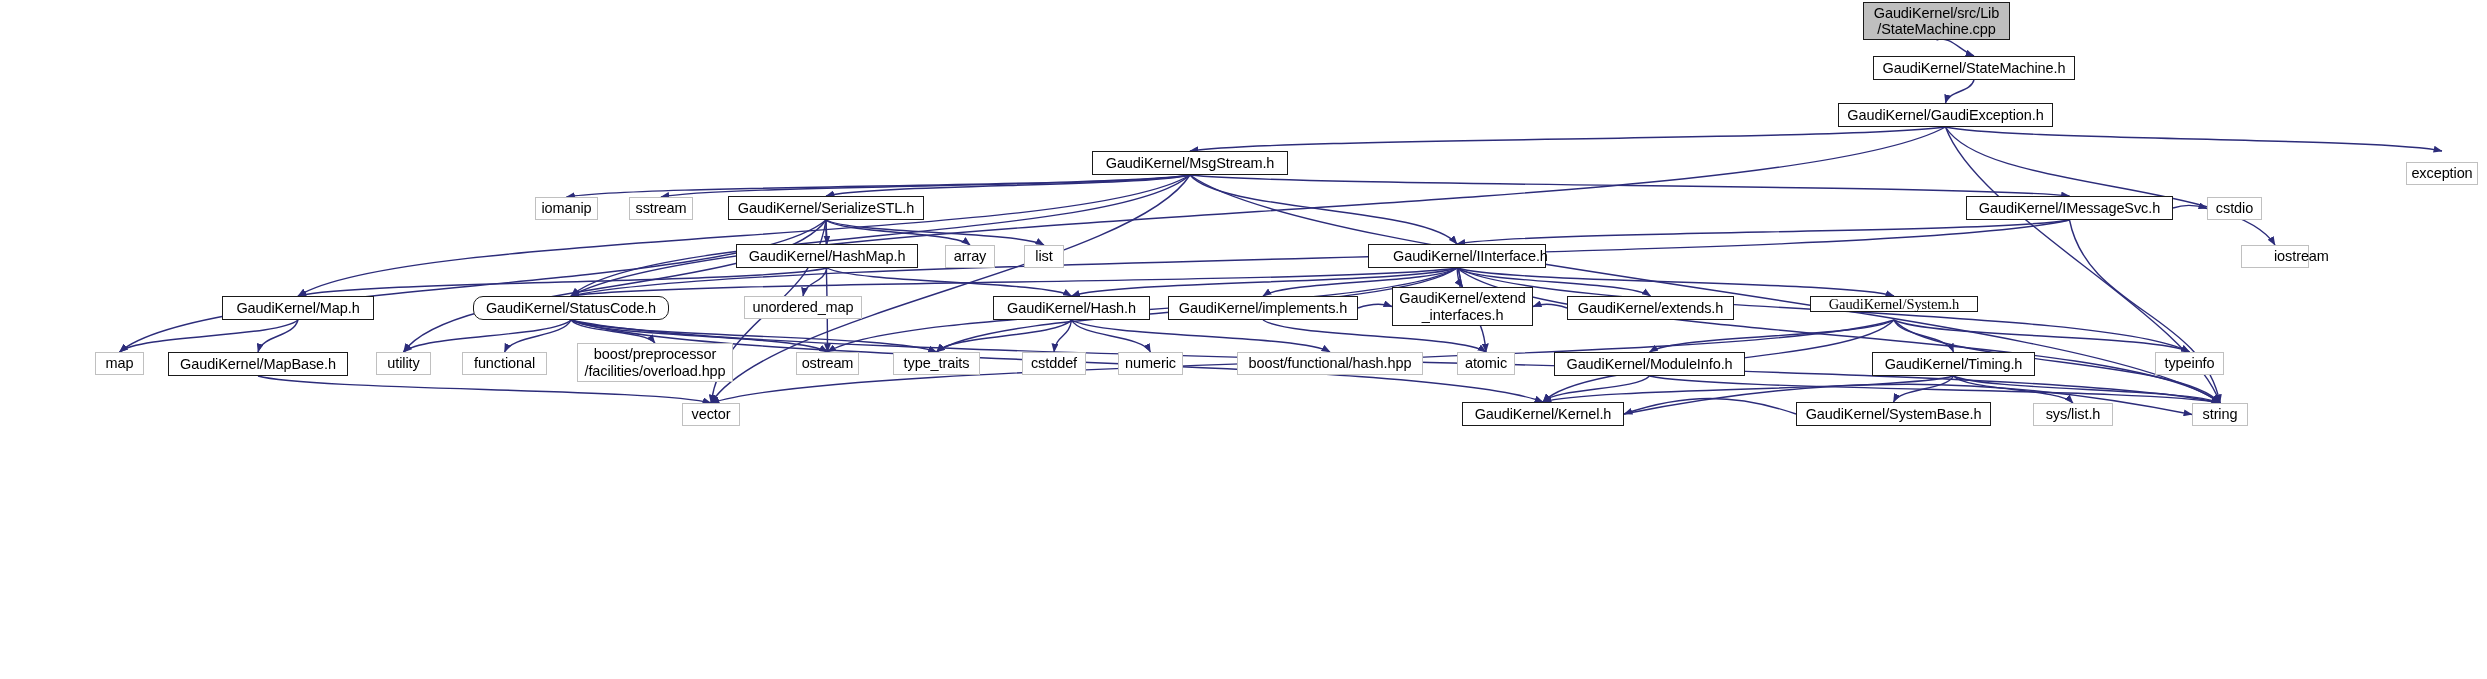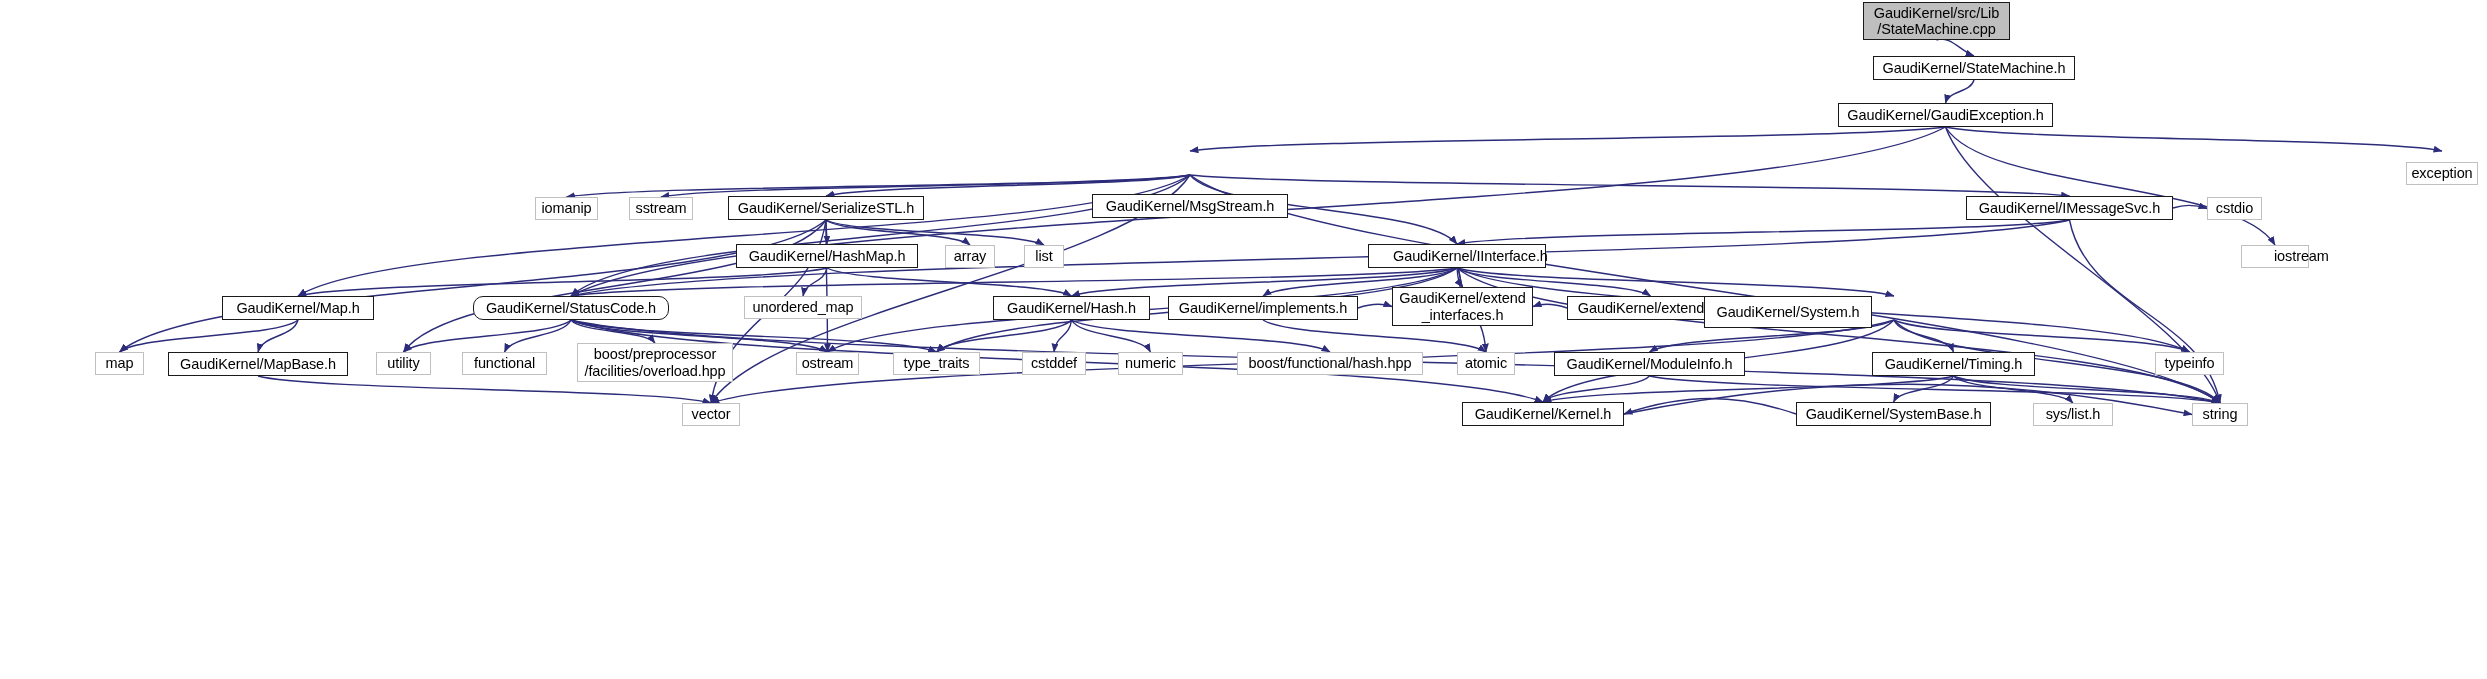--- a/index.html
+++ b/index.html
@@ -139,40 +139,40 @@
         <path d="M 1624 414 C 1822.8 374, 1993.2 374.5, 2192 414.5" fill="none" stroke="#2c2c7a" stroke-width="1.4" marker-end="url(#arrowhead)"></path>
         <path d="M 1796 414 C 1735.8 393.36, 1684.2 393.36, 1624 414" fill="none" stroke="#2c2c7a" stroke-width="1.4" marker-end="url(#arrowhead)"></path>
       </g>
   </svg>
   <div id="node-layer">
       <div class="node root" style="left: 1863px; top: 2px; width: 147px; height: 38px;"><span class="node-label">GaudiKernel/src/Lib
 /StateMachine.cpp</span></div>
       <div class="node internal" style="left: 1873px; top: 56px; width: 202px; height: 24px;"><span class="node-label">GaudiKernel/StateMachine.h</span></div>
       <div class="node internal" style="left: 1838px; top: 103px; width: 215px; height: 24px;"><span class="node-label">GaudiKernel/GaudiException.h</span></div>
       <div class="node external" style="left: 2406px; top: 151px; width: 72px; height: 23px; margin-top: 11px;"><span class="node-label">exception</span></div>
-      <div class="node internal" style="left: 1092px; top: 151px; width: 196px; height: 24px; margin-top: 43px;"><span class="node-label">GaudiKernel/MsgStream.h</span></div>
+      <div class="node internal" style="left: 1092px; top: 151px; width: 196px; height: 24px;"><span class="node-label">GaudiKernel/MsgStream.h</span></div>
       <div class="node external" style="left: 535px; top: 197px; width: 63px; height: 23px;"><span class="node-label">iomanip</span></div>
       <div class="node external" style="left: 629px; top: 197px; width: 64px; height: 23px;"><span class="node-label">sstream</span></div>
       <div class="node internal" style="left: 728px; top: 196px; width: 196px; height: 24px;"><span class="node-label">GaudiKernel/SerializeSTL.h</span></div>
       <div class="node internal" style="left: 1966px; top: 196px; width: 207px; height: 24px;"><span class="node-label">GaudiKernel/IMessageSvc.h</span></div>
       <div class="node external" style="left: 2207px; top: 197px; width: 55px; height: 23px;"><span class="node-label">cstdio</span></div>
       <div class="node internal" style="left: 736px; top: 244px; width: 182px; height: 24px;"><span class="node-label">GaudiKernel/HashMap.h</span></div>
       <div class="node external" style="left: 945px; top: 245px; width: 50px; height: 23px;"><span class="node-label">array</span></div>
       <div class="node external" style="left: 1024px; top: 245px; width: 40px; height: 23px;"><span class="node-label">list</span></div>
       <div class="node internal" style="left: 1368px; top: 244px; width: 178px; height: 24px; padding-left: 24px;"><span class="node-label">GaudiKernel/IInterface.h</span></div>
       <div class="node external" style="left: 2241px; top: 245px; width: 68px; height: 23px; padding-left: 32px;"><span class="node-label">iostream</span></div>
       <div class="node internal" style="left: 222px; top: 296px; width: 152px; height: 24px;"><span class="node-label">GaudiKernel/Map.h</span></div>
       <div class="node internal" style="left: 473px; top: 296px; width: 196px; height: 24px; border-radius: 10px;"><span class="node-label">GaudiKernel/StatusCode.h</span></div>
       <div class="node external" style="left: 744px; top: 296px; width: 118px; height: 23px;"><span class="node-label">unordered_map</span></div>
       <div class="node internal" style="left: 993px; top: 296px; width: 157px; height: 24px;"><span class="node-label">GaudiKernel/Hash.h</span></div>
       <div class="node internal" style="left: 1168px; top: 296px; width: 190px; height: 24px;"><span class="node-label">GaudiKernel/implements.h</span></div>
       <div class="node internal" style="left: 1392px; top: 287px; width: 141px; height: 39px;"><span class="node-label">GaudiKernel/extend
 _interfaces.h</span></div>
       <div class="node internal" style="left: 1567px; top: 296px; width: 167px; height: 24px;"><span class="node-label">GaudiKernel/extends.h</span></div>
-      <div class="node internal" style="left: 1704px; top: 296px; width: 168px; height: 32px;"><span class="node-label">GaudiKernel/System.h</span></div>
+      <div class="node internal" style="left: 1810px; top: 296px; width: 168px; height: 16px; font-family: Liberation Serif, serif;"><span class="node-label">GaudiKernel/System.h</span></div>
       <div class="node external" style="left: 95px; top: 352px; width: 49px; height: 23px;"><span class="node-label">map</span></div>
       <div class="node internal" style="left: 168px; top: 352px; width: 180px; height: 24px;"><span class="node-label">GaudiKernel/MapBase.h</span></div>
       <div class="node external" style="left: 376px; top: 352px; width: 55px; height: 23px;"><span class="node-label">utility</span></div>
       <div class="node external" style="left: 462px; top: 352px; width: 85px; height: 23px;"><span class="node-label">functional</span></div>
       <div class="node external" style="left: 577px; top: 343px; width: 156px; height: 39px;"><span class="node-label">boost/preprocessor
 /facilities/overload.hpp</span></div>
       <div class="node external" style="left: 796px; top: 352px; width: 63px; height: 23px;"><span class="node-label">ostream</span></div>
       <div class="node external" style="left: 893px; top: 352px; width: 87px; height: 23px;"><span class="node-label">type_traits</span></div>
       <div class="node external" style="left: 1022px; top: 352px; width: 64px; height: 23px;"><span class="node-label">cstddef</span></div>
       <div class="node external" style="left: 1118px; top: 352px; width: 65px; height: 23px;"><span class="node-label">numeric</span></div>

